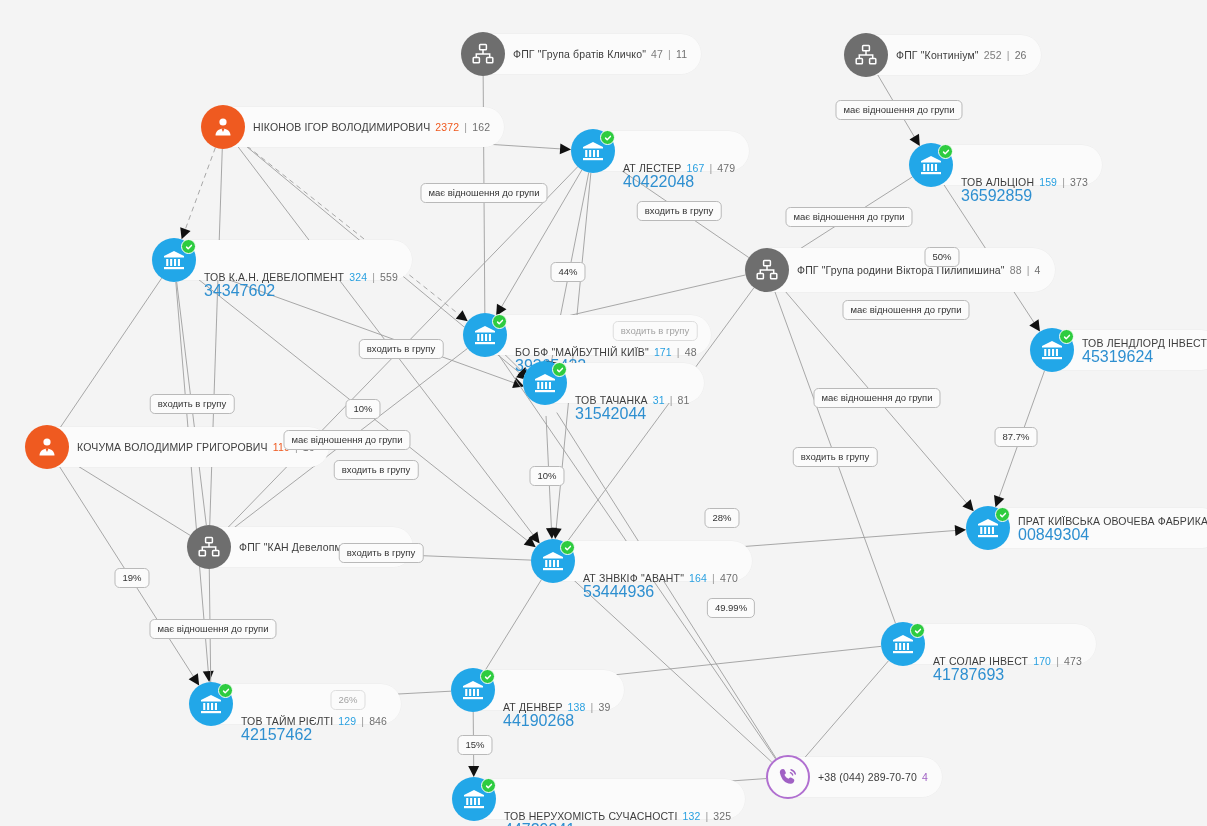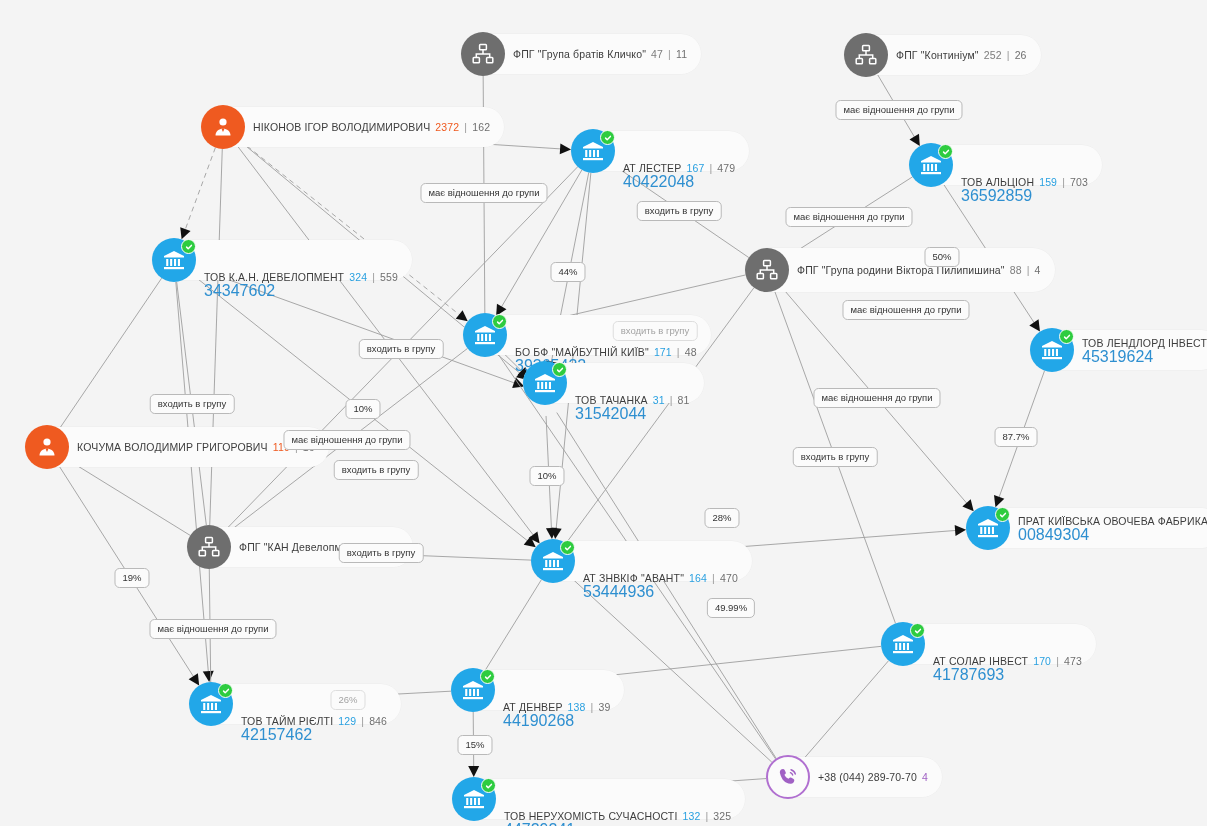--- a/index.html
+++ b/index.html
@@ -267,21 +267,21 @@
             </svg>
           </span>
         </div>
       </div>
       <div class="node company" style="left: 931px; top: 165px;">
         <div class="pill">
           <div class="row1">
             <span class="nm">ТОВ АЛЬЦІОН</span>
             <span class="cnt-blue">159</span>
             <span class="sep">|</span>
-            <span class="cnt2">703</span>
+            <span class="cnt2">373</span>
           </div>
           <div class="row2">36592859</div>
         </div>
         <div class="circle">
           <svg width="24" height="24" viewBox="0 0 24 24" fill="#fff">
             <path d="M12 3 L22 8 L22 9.5 L2 9.5 L2 8 Z"></path>
             <rect x="4.2" y="11" width="2.1" height="7"></rect>
             <rect x="8.1" y="11" width="2.1" height="7"></rect>
             <rect x="12" y="11" width="2.1" height="7"></rect>
             <rect x="15.9" y="11" width="2.1" height="7"></rect>

